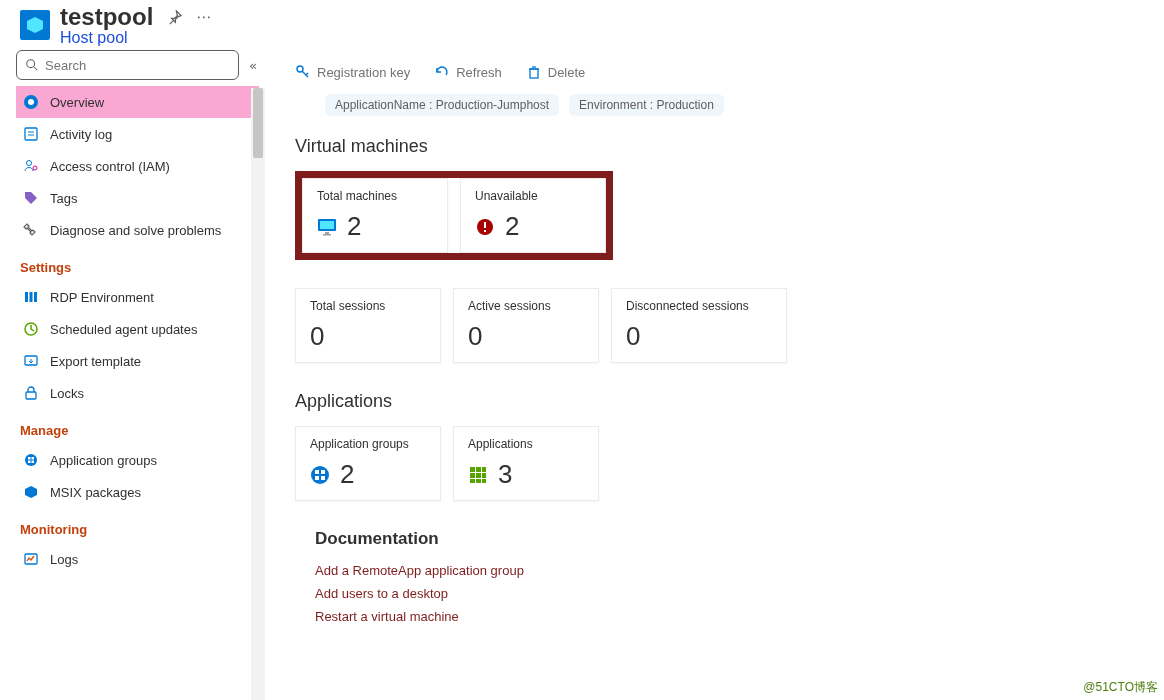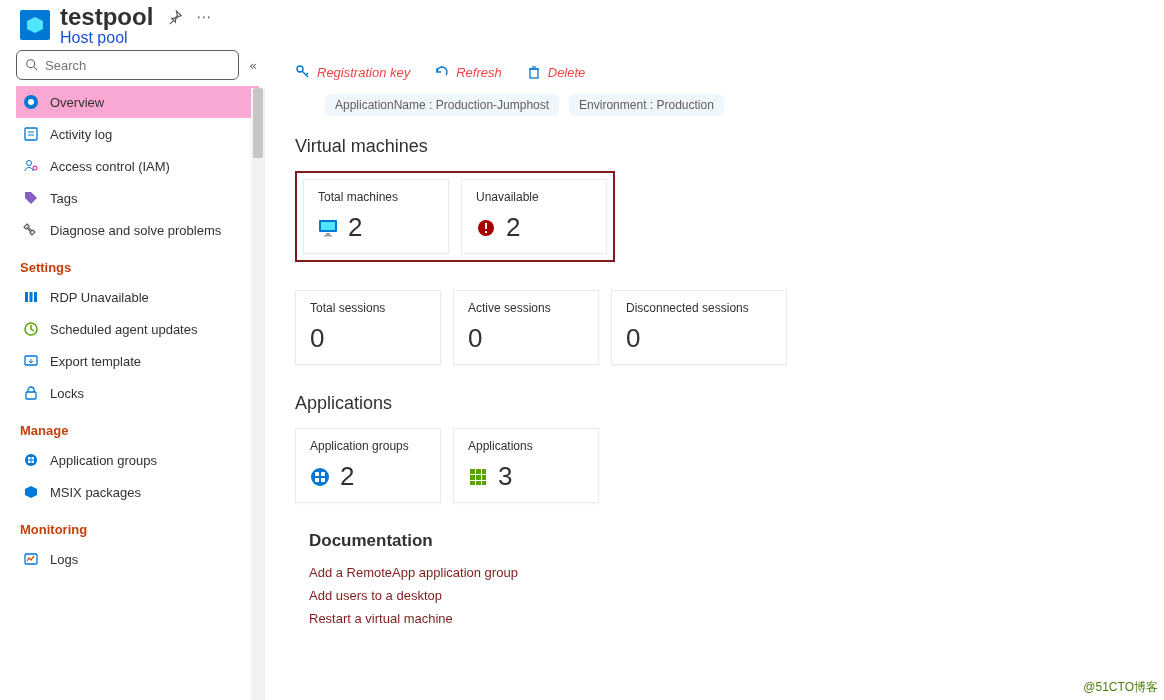--- a/index.html
+++ b/index.html
@@ -19,33 +19,33 @@
 .search-box input { border: none; outline: none; flex: 1; font-size: 13px; background: transparent; }
 .collapse { color: #605e5c; font-family: monospace; cursor:pointer; padding: 0 4px; }
 .menu { overflow-y: auto; height: calc(100% - 40px); padding-right: 2px; }
 .menu .group { font-weight: 600; font-size: 13px; color: #c2410c; padding: 14px 0 6px 4px; }
 .menu .item { height: 32px; display: flex; align-items: center; gap: 10px; padding: 0 6px; cursor: pointer; border-radius: 0; }
 .menu .item.active { background: #f9a8d4; }
 .mi { width: 18px; display:flex; align-items:center; justify-content:center; }
 .scroll-track { position: absolute; right: 0; top: 38px; bottom: 0; width: 14px; background: #f3f2f1; }
 .scroll-thumb { position: absolute; left: 2px; right: 2px; top: 0; height: 70px; background: #c8c6c4; border-radius: 2px; }
 .content { flex: 1; padding: 0 0 0 30px; overflow: auto; }
-.toolbar { height: 44px; display: flex; align-items: center; gap: 24px; color: #ef4444; font-style: italic; }
+.toolbar { height: 44px; display: flex; align-items: center; gap: 24px; color: #737373; }
 .tool { display: flex; align-items: center; gap: 6px; cursor: pointer; font-size: 13px; }
 .tool .ti { color: #0078d4; }
 .tags-row { display: flex; gap: 10px; margin-left: 30px; margin-bottom: 20px; }
 .tag { background: #eff6fc; color: #605e5c; font-size: 12px; padding: 4px 10px; border-radius: 6px; }
 .section-title { font-size: 18px; font-weight: 400; margin: 10px 0 14px 0; }
 .cards { display: flex; gap: 12px; margin-bottom: 28px; }
 .card { border: 1px solid #edebe9; background: #fff; padding: 10px 14px 10px 14px; width: 146px; box-shadow: 0 1px 2px rgba(0,0,0,0.04); }
 .card.wide { width: 176px; }
 .card-label { font-size: 12px; color: #323130; margin-bottom: 8px; }
 .card-value-row { display: flex; align-items: center; gap: 10px; }
 .card-value { font-size: 26px; font-weight: 400; }
-.highlight-box { border: 2px solid #7f1d1d; padding: 6px; display: inline-flex; gap: 12px; margin-bottom: 28px; }
+.highlight-box { border: 7px solid #7f1d1d; display: inline-flex; gap: 12px; margin-bottom: 28px; }
 .doc-links a { display: block; color: #7f1d1d; font-size: 13px; text-decoration: none; margin-bottom: 8px; }
 .watermark { position: absolute; right: 6px; bottom: 4px; color: #4d7c0f; font-size: 12px; }
 svg { display: block; }
 </style>
 </head>
 <body>
 
 <div class="header">
   <div class="resource-icon"></div>
   <div class="title-block">
@@ -127,21 +127,21 @@
 
       <div class="group">Settings</div>
       <div class="item">
           <span class="mi">
             <svg width="16" height="16">
               <rect x="2" y="3" width="3" height="10" fill="#0078d4"></rect>
               <rect x="6.5" y="3" width="3" height="10" fill="#0078d4"></rect>
               <rect x="11" y="3" width="3" height="10" fill="#0078d4"></rect>
             </svg>
           </span>
-          <span>RDP Unavailable</span>
+          <span>RDP Environment</span>
         </div>
       <div class="item">
           <span class="mi">
             <svg width="16" height="16">
               <circle cx="8" cy="8" r="6" fill="none" stroke="#57a300" stroke-width="1.5"></circle>
               <path d="M8 4v4l3 2" fill="none" stroke="#57a300" stroke-width="1.5"></path>
             </svg>
           </span>
           <span>Scheduled agent updates</span>
         </div>
@@ -318,21 +318,21 @@
                 <rect x="2" y="14" width="5" height="4" fill="#57a300"></rect>
                 <rect x="8" y="14" width="5" height="4" fill="#57a300"></rect>
                 <rect x="14" y="14" width="4" height="4" fill="#57a300"></rect>
               </svg>
             </span>
           <span class="card-value">3</span>
         </div>
       </div>
     </div>
 
-    <div style="margin-left:14px">
+    <div style="margin-left:20px">
       <div class="section-title" style="font-weight:600;font-size:17px">Documentation</div>
       <div class="doc-links">
         <a href="#">Add a RemoteApp application group</a>
         <a href="#">Add users to a desktop</a>
         <a href="#">Restart a virtual machine</a>
       </div>
     </div>
   </div>
 </div>
 

